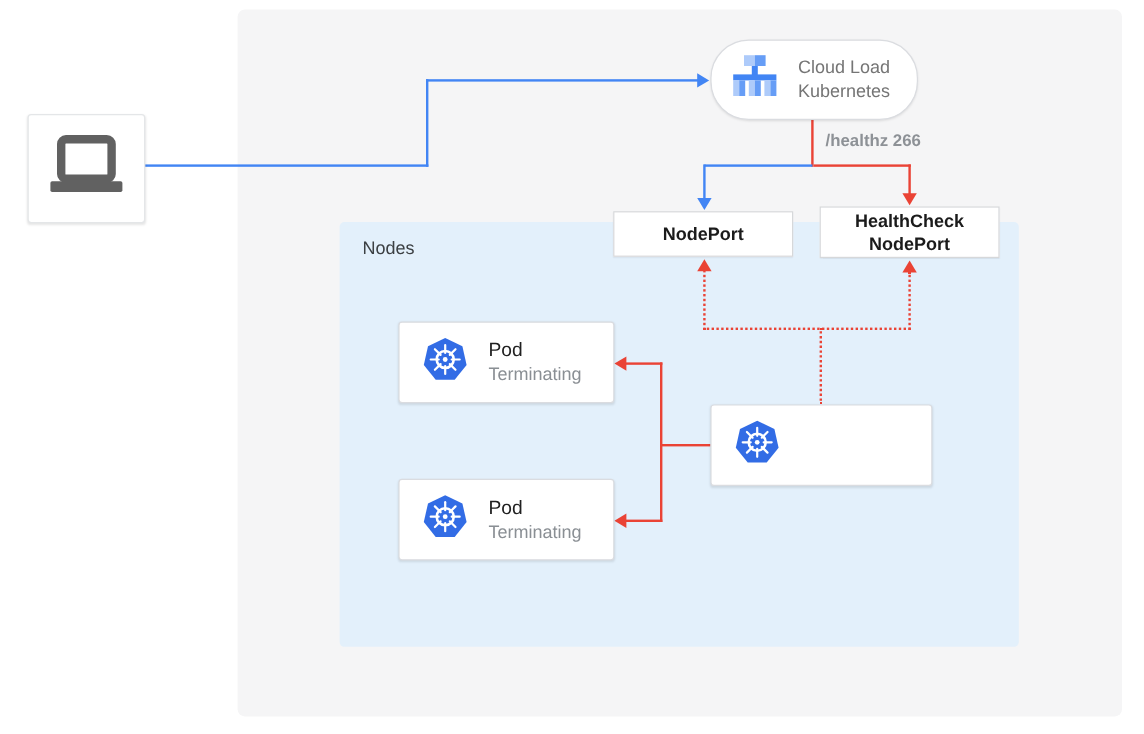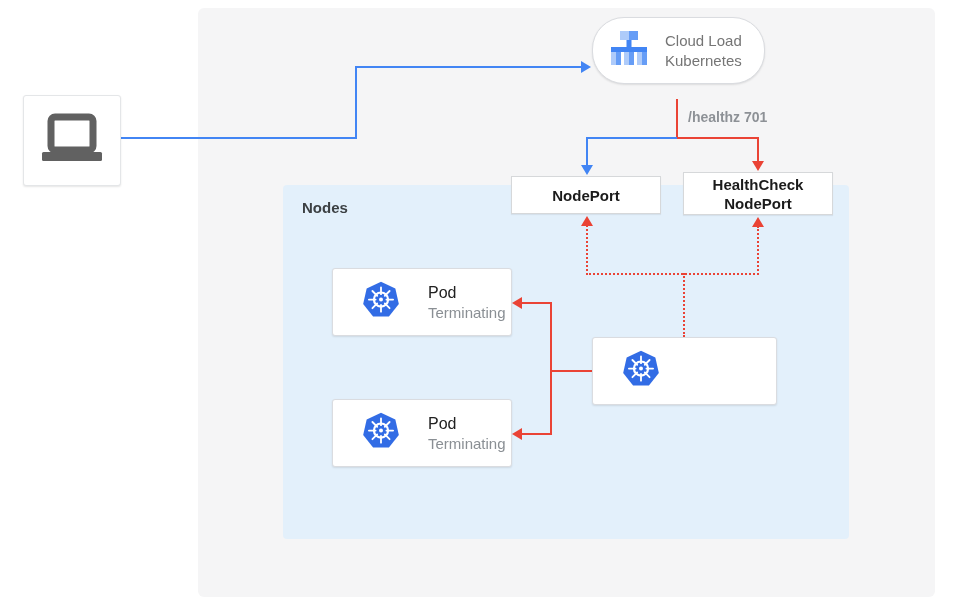--- a/index.html
+++ b/index.html
@@ -9,39 +9,39 @@
   }
   .panel-gray{
     position:absolute;left:198px;top:8px;width:737px;height:589px;
     background:#F5F5F6;border-radius:6px;
   }
   .panel-blue{
     position:absolute;left:283px;top:185px;width:566px;height:354px;
     background:#E3F0FB;border-radius:4px;
   }
   .nodes-label{
-    position:absolute;left:302px;top:199px;font-size:15px;color:#3C4043;font-weight:bold;
+    position:absolute;left:302px;top:199px;font-size:15px;color:#3C4043;
   }
   .card{
     position:absolute;background:#ffffff;border:1px solid #DADCE0;border-radius:3px;
     box-shadow:0 1px 2px rgba(0,0,0,0.10);box-sizing:border-box;
     display:flex;align-items:center;
   }
   .laptop-card{left:23px;top:95px;width:98px;height:91px;justify-content:center;border-color:#E4E6E8;}
-  .clb-card{left:592px;top:17px;width:173px;height:67px;padding-left:14px;gap:14px;border-radius:32px;}
+  .clb-card{left:592px;top:33px;width:173px;height:67px;padding-left:14px;gap:14px;border-radius:32px;}
   .clb-text{font-size:15px;line-height:20px;color:#757575;}
   .port-box{
     position:absolute;background:#ffffff;border:1px solid #D6D8DA;box-sizing:border-box;
     display:flex;flex-direction:column;align-items:center;justify-content:center;
     font-weight:bold;color:#1B1B1B;font-size:15px;line-height:19px;
     box-shadow:0 1px 1px rgba(0,0,0,0.06);
   }
   .nodeport-box{left:511px;top:176px;width:150px;height:38px;}
   .hc-box{left:683px;top:172px;width:150px;height:43px;}
-  .k8s-card{padding-left:28px;gap:27px;}
+  .k8s-card{padding-left:18px;gap:16px;}
   .pod1-card{left:332px;top:268px;width:180px;height:68px;}
   .pod2-card{left:332px;top:399px;width:180px;height:68px;}
   .kproxy-card{left:592px;top:337px;width:185px;height:68px;}
   .card-title{font-size:16px;color:#212121;line-height:21px;}
   .card-sub{font-size:15px;color:#8A8F94;line-height:20px;}
   .healthz-label{
     position:absolute;left:688px;top:109px;font-size:14px;font-weight:bold;color:#8D9196;
   }
   
   .line{position:absolute;}
@@ -116,21 +116,21 @@
         <rect x="30" y="23" width="5" height="13" fill="#AECBFA"></rect>
         <rect x="35" y="23" width="5" height="13" fill="#669DF6"></rect>
       </svg>
     </span>
     <span class="clb-text">
       <span>Cloud Load</span><br>
       <span>Kubernetes</span>
     </span>
   </div>
 
-  <div class="healthz-label">/healthz 701</div>
+  <div class="healthz-label">/healthz 266</div>
 
   <div class="port-box nodeport-box">
     <span>NodePort</span>
   </div>
 
   <div class="port-box hc-box">
     <span>HealthCheck</span>
     <span>NodePort</span>
   </div>
 

